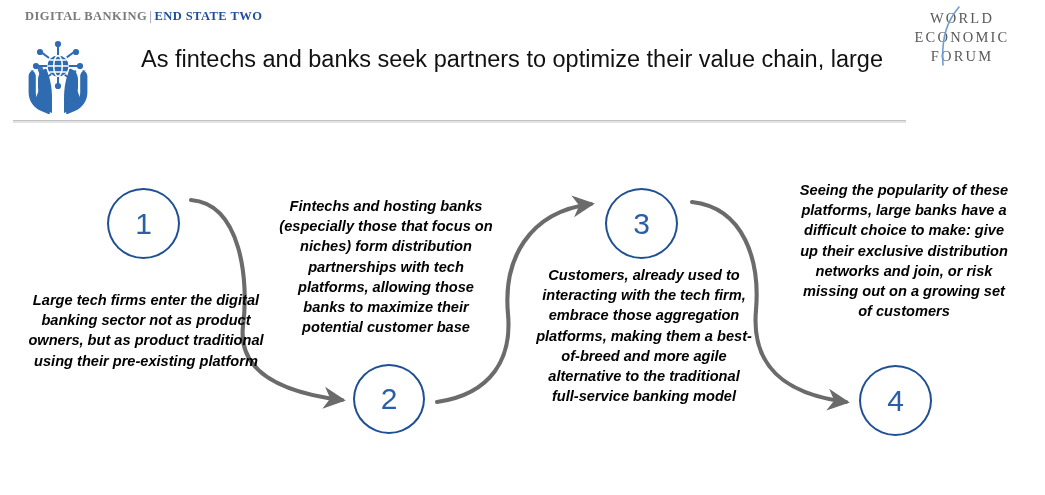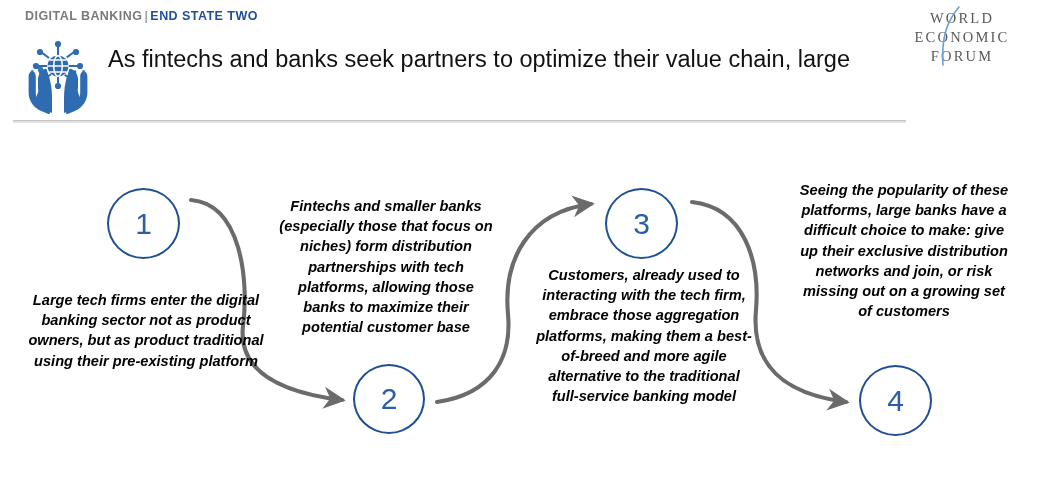--- a/index.html
+++ b/index.html
@@ -10,32 +10,33 @@
     overflow:hidden;
     position:relative;
   }
   .slide{position:absolute;inset:0;}
 
   
   .eyebrow{
     position:absolute;left:25px;top:9px;
     font-size:12.5px;font-weight:bold;letter-spacing:.45px;
     white-space:nowrap;
+    font-family:Liberation Serif, serif;
   }
   .eyebrow .cat{color:#7a7a7a;}
   .eyebrow .sep{color:#9aa3b0;padding:0 2px;}
   .eyebrow .state{color:#1f4e9c;}
 
   .header-icon{position:absolute;left:18px;top:36px;width:80px;height:78px;}
   .title{
     position:absolute;left:108px;top:43px;width:775px;
     font-size:23.5px;line-height:33px;color:#111111;
     font-weight:400;
   }
-  .title .ln{display:block;}
+  .title .ln{display:block;text-align:right;}
 
   .wef-logo{position:absolute;right:22px;top:6px;width:122px;height:60px;}
 
   .divider{
     position:absolute;left:13px;top:120px;width:893px;height:3px;
     background:linear-gradient(to bottom,#c3c3c3 0,#c3c3c3 1px,#e2e2e2 1px,#e2e2e2 3px);
   }
 
   
   .flow{position:absolute;left:0;top:130px;width:1045px;height:365px;}
@@ -165,18 +166,18 @@
       <span>2</span>
     </div>
     <div class="node node-3">
       <span>3</span>
     </div>
     <div class="node node-4">
       <span>4</span>
     </div>
 
     <div class="blurb blurb-1">Large tech firms enter the digital banking sector not as product owners, but as product traditional using their pre-existing platform</div>
-    <div class="blurb blurb-2">Fintechs and smaller banks (especially those that focus on niches) form distribution partnerships with tech platforms, allowing those banks to maximize their potential customer base</div>
+    <div class="blurb blurb-2">Fintechs and hosting banks (especially those that focus on niches) form distribution partnerships with tech platforms, allowing those banks to maximize their potential customer base</div>
     <div class="blurb blurb-4">Seeing the popularity of these platforms, large banks have a difficult choice to make: give up their exclusive distribution networks and join, or risk missing out on a growing set of customers</div>
     <div class="blurb blurb-3">Customers, already used to interacting with the tech firm, embrace those aggregation platforms, making them a best-of-breed and more agile alternative to the traditional full-service banking model</div>
 
   </div>
 </div>
 
 </body></html>

